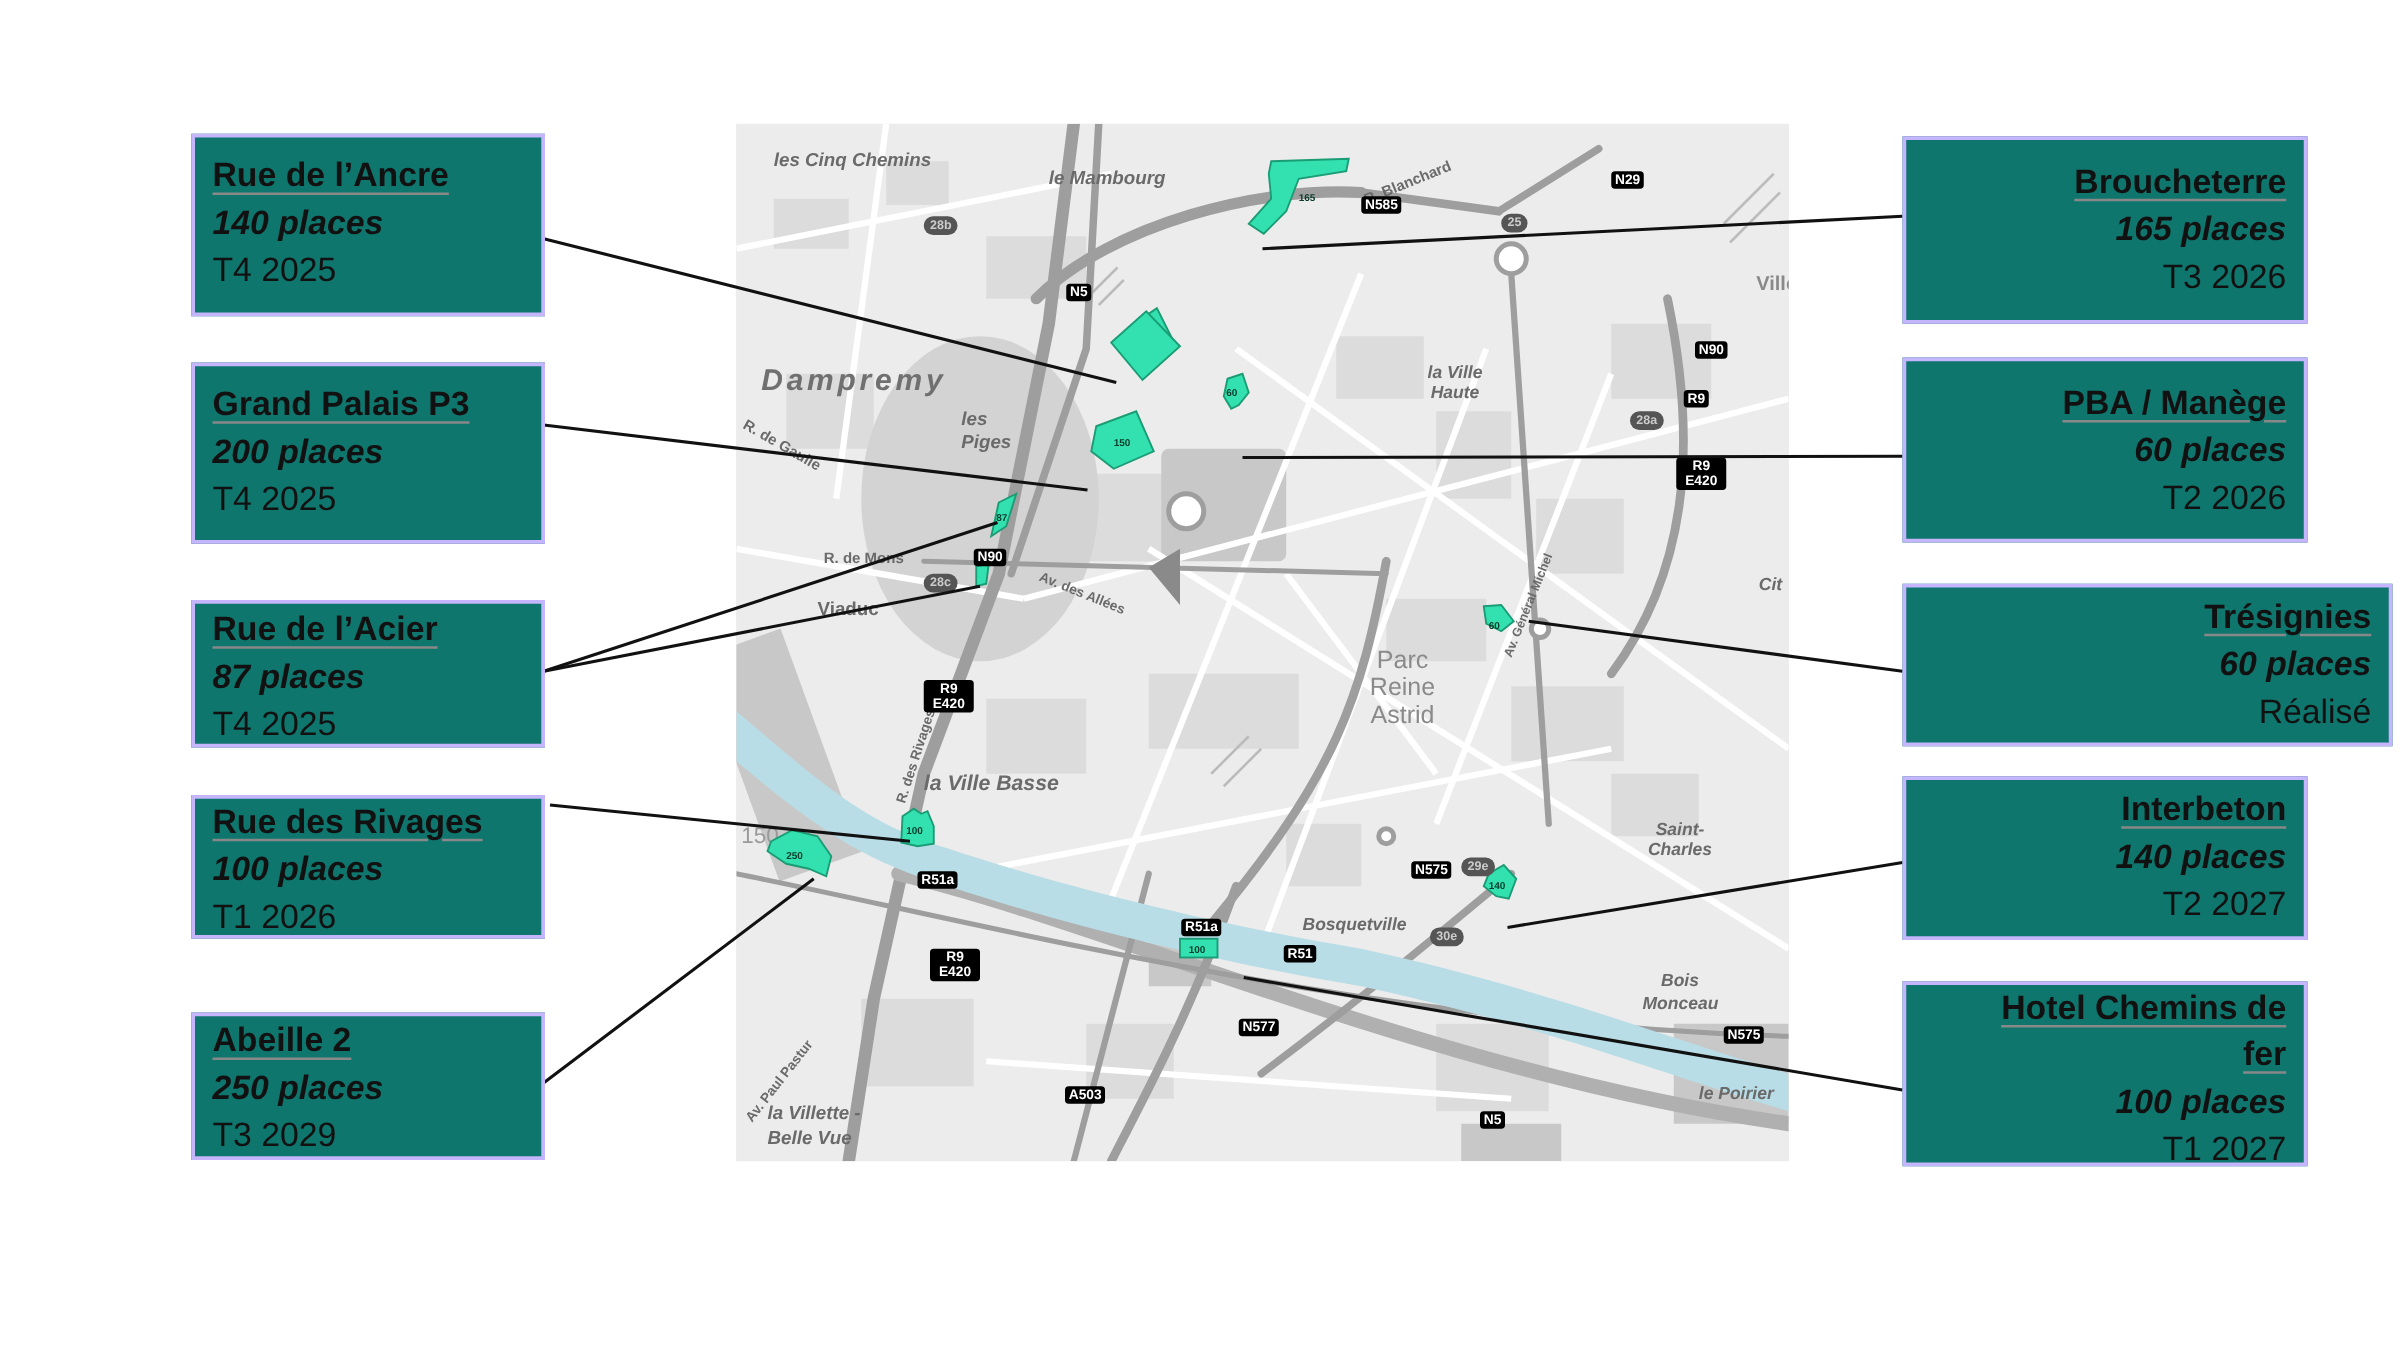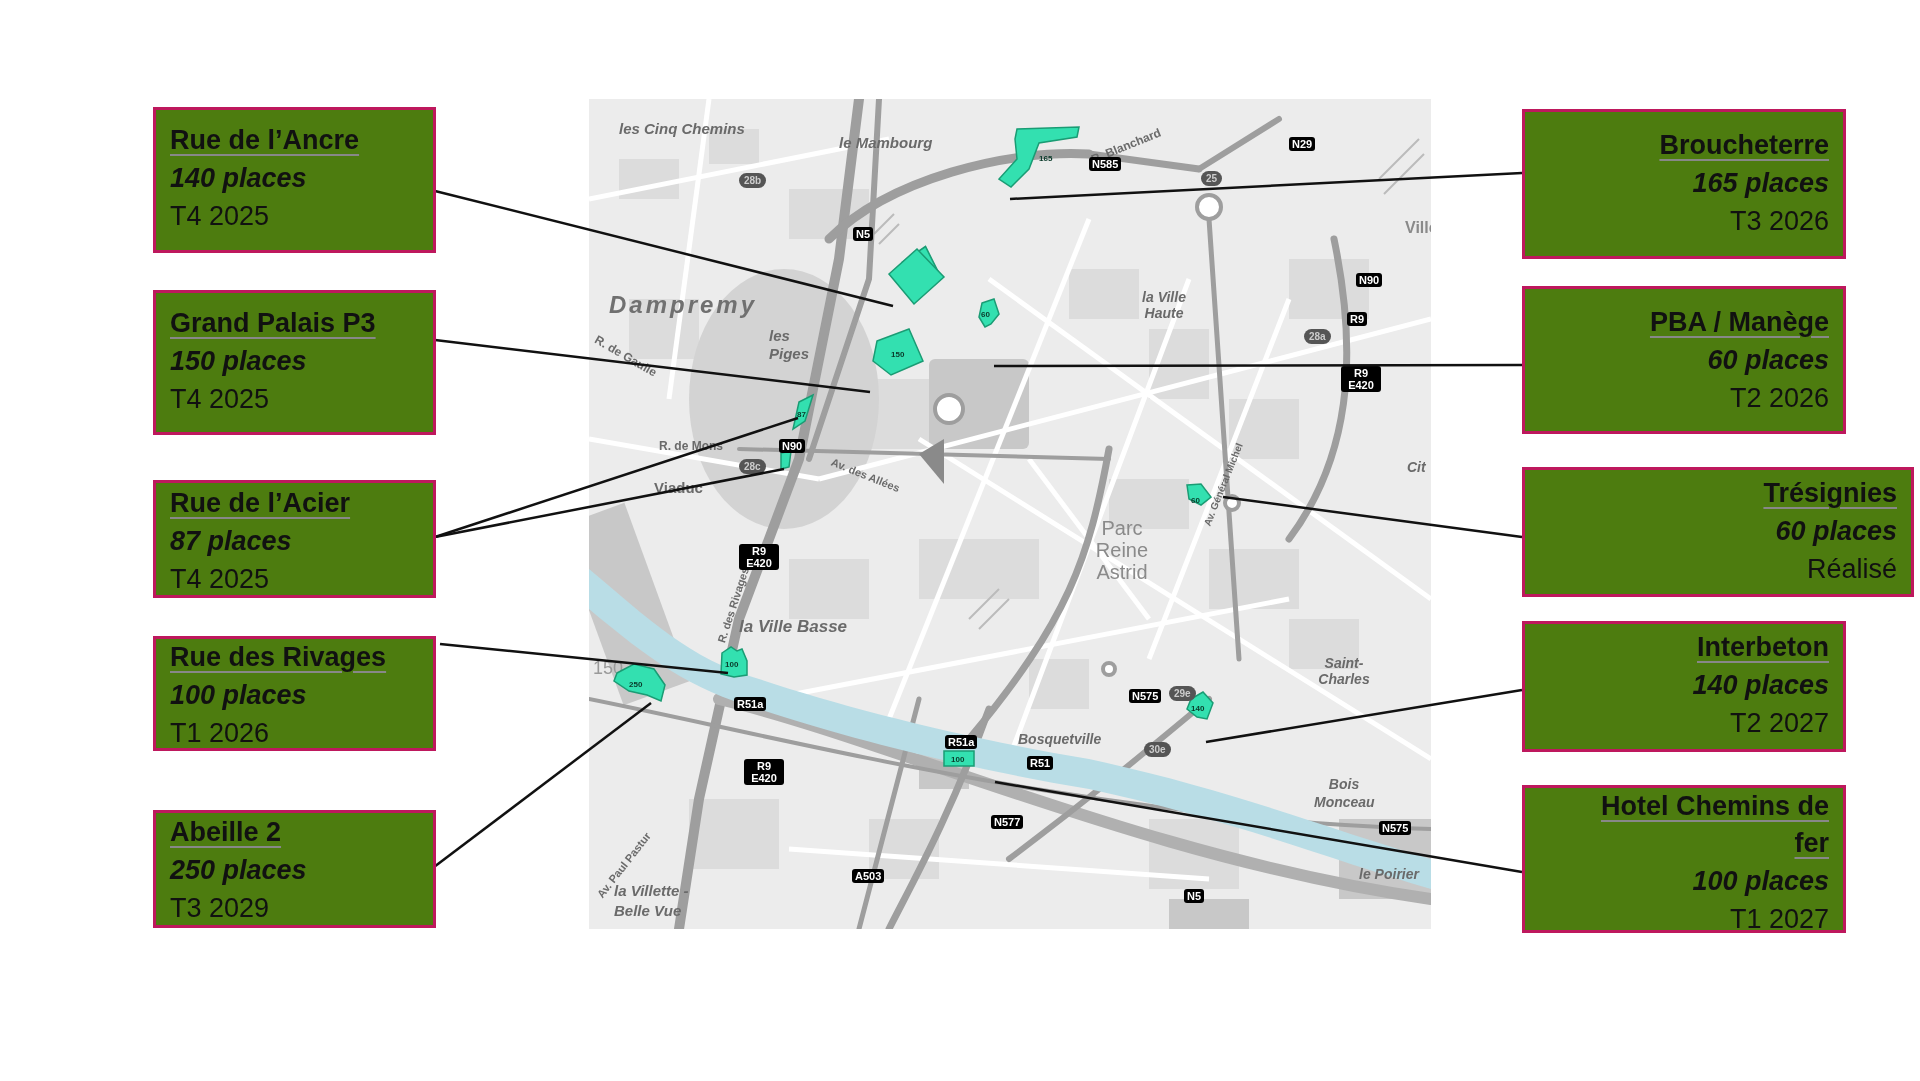--- a/index.html
+++ b/index.html
@@ -2,21 +2,21 @@
 <html><head>
 <meta charset="utf-8">
 <style>
   html, body { margin:0; padding:0; background:#ffffff; }
   body { width:1920px; height:1081px; position:relative; overflow:hidden;
          font-family:"Liberation Sans", "DejaVu Sans", sans-serif; color:#111; }
   .map { position:absolute; left:589px; top:99px; width:842px; height:830px;
          background:#e9e9e9; overflow:hidden; }
   .map svg { position:absolute; left:0; top:0; }
   .overlay { position:absolute; left:0; top:0; width:1920px; height:1081px; pointer-events:none; }
-  .box { position:absolute; border:3px solid #be185d; background:#4d7c0f; box-sizing:border-box;
+  .box { position:absolute; border:3px solid #c4b5fd; background:#0f766e; box-sizing:border-box;
          padding:12px 14px 0 14px; }
   .box.right { text-align:right; padding-right:14px; }
   .box .name { font-weight:bold; font-size:27px; text-decoration:underline;
                text-decoration-color:#888; text-underline-offset:5px; line-height:37px; display:block; }
   .box .places { font-weight:bold; font-style:italic; font-size:27px; line-height:38px; display:block; }
   .box .when { font-size:27px; line-height:38px; display:block; }
   .mlabel { position:absolute; font-size:13px; color:#6a6a6a; font-weight:bold; white-space:nowrap; }
   .mlabel.it { font-style:italic; }
   .mlabel.big { font-size:24px; letter-spacing:3px; font-style:italic; color:#707070; }
   .mlabel.park { font-size:20px; font-weight:normal; color:#8a8a8a; text-align:center; line-height:22px; }
@@ -157,21 +157,21 @@
   </svg>
 
   <span class="mlabel it" style="left:30px;top:22px;font-size:15px;line-height:16px;">les Cinq Chemins</span>
   <span class="mlabel it" style="left:250px;top:35px;font-size:15px;">le Mambourg</span>
   <span class="mlabel big" style="left:20px;top:192px;">Dampremy</span>
   <span class="mlabel it" style="left:180px;top:200px;font-size:15px;width:50px;line-height:18px;white-space:normal;margin-top:28px;">les Piges</span>
   <span class="mlabel it" style="left:545px;top:190px;font-size:14px;width:60px;line-height:16px;white-space:normal;text-align:center;">la Ville Haute</span>
   <span class="mlabel it" style="left:150px;top:518px;font-size:17px;">la Ville Basse</span>
   <span class="mlabel park" style="left:498px;top:418px;width:70px;white-space:normal;">Parc Reine Astrid</span>
   <span class="mlabel it" style="left:720px;top:556px;font-size:14px;width:70px;white-space:normal;text-align:center;line-height:16px;">Saint-Charles</span>
-  <span class="mlabel it" style="left:429px;top:632px;font-size:14px;">Bosquetville</span>
+  <span class="mlabel it" style="left:453px;top:632px;font-size:14px;">Bosquetville</span>
   <span class="mlabel it" style="left:725px;top:676px;font-size:14px;width:60px;white-space:normal;text-align:center;line-height:18px;">Bois Monceau</span>
   <span class="mlabel it" style="left:770px;top:766px;font-size:14px;width:60px;white-space:normal;text-align:center;line-height:18px;">le Poirier</span>
   <span class="mlabel it" style="left:25px;top:782px;font-size:15px;width:110px;white-space:normal;line-height:20px;">la Villette - Belle Vue</span>
   <span class="mlabel" style="left:816px;top:120px;font-size:16px;font-weight:bold;color:#8a8a8a;">Ville</span>
   <span class="mlabel it" style="left:818px;top:360px;font-size:14px;">Cit</span>
 
   <span class="mlabel" style="left:500px;top:40px;font-size:12px;transform:rotate(-22deg);">R. Blanchard</span>
   <span class="mlabel" style="left:2px;top:250px;font-size:12px;transform:rotate(30deg);">R. de Gaulle</span>
   <span class="mlabel" style="left:70px;top:340px;font-size:12px;">R. de Mons</span>
   <span class="mlabel" style="left:65px;top:380px;font-size:15px;">Viaduc</span>
@@ -222,21 +222,21 @@
   </g>
 </svg>
 
 <div class="box" style="left:153px;top:107px;width:283px;height:146px;">
   <span class="name">Rue de l’Ancre</span>
   <span class="places">140 places</span>
   <span class="when">T4 2025</span>
 </div>
 <div class="box" style="left:153px;top:290px;width:283px;height:145px;">
   <span class="name">Grand Palais P3</span>
-  <span class="places">150 places</span>
+  <span class="places">200 places</span>
   <span class="when">T4 2025</span>
 </div>
 <div class="box" style="left:153px;top:480px;width:283px;height:118px;padding-top:2px;">
   <span class="name">Rue de l’Acier</span>
   <span class="places">87 places</span>
   <span class="when">T4 2025</span>
 </div>
 <div class="box" style="left:153px;top:636px;width:283px;height:115px;padding-top:0px;">
   <span class="name">Rue des Rivages</span>
   <span class="places">100 places</span>

